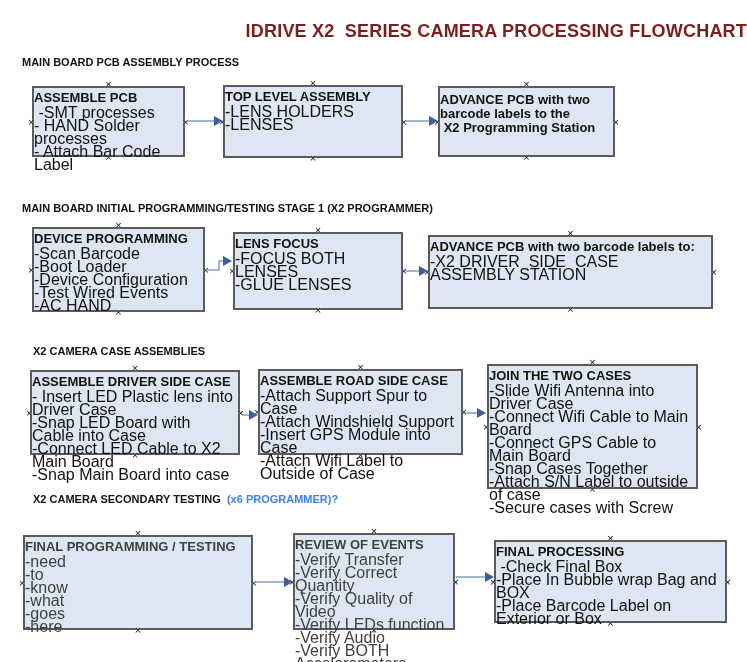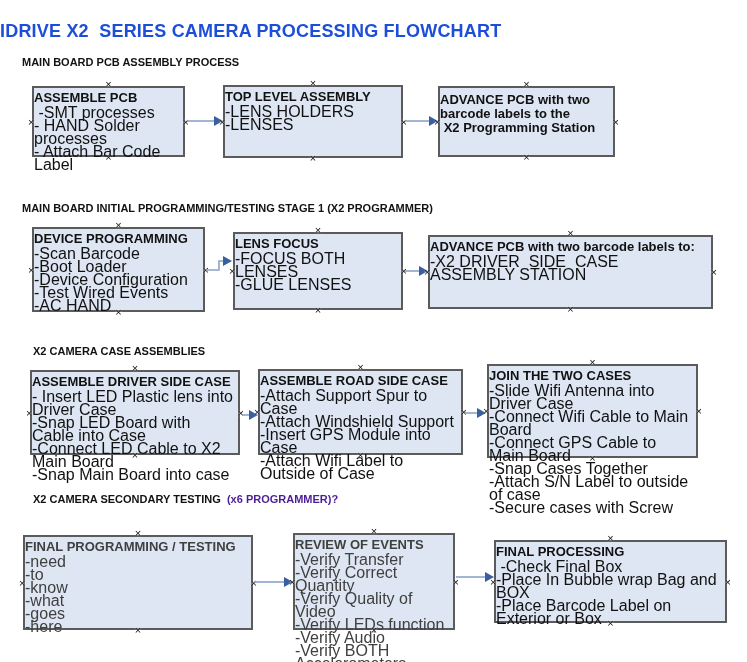--- a/index.html
+++ b/index.html
@@ -1,27 +1,27 @@
 <!DOCTYPE html>
 <html><head>
 <meta charset="utf-8">
 <style>
   html,body{margin:0;padding:0;background:#ffffff;}
   #canvas{
     position:relative;width:747px;height:662px;background:#ffffff;
     font-family:"Liberation Sans", sans-serif;color:#111;overflow:hidden;
   }
   .title{
-    position:absolute;left:0;right:0;top:21px;text-align:left;
-    font-size:18px;font-weight:bold;letter-spacing:.2px;white-space:pre;color:#1d4ed8;
+    position:absolute;left:0;right:0;top:21px;text-align:right;
+    font-size:18px;font-weight:bold;letter-spacing:.2px;white-space:pre;color:#7f1d1d;
   }
   .sec-h{
     position:absolute;font-size:11px;font-weight:bold;white-space:pre;color:#121212;
   }
-  .sec-h .redpart{color:#4c1d95;text-align:right;}
+  .sec-h .redpart{color:#3b82f6;text-align:right;}
   .box{
     position:absolute;background:#dde6f2;border:2px solid #5b5b5b;
     box-sizing:border-box;padding:2px 3px 1px 0;
   }
   .box::before{
     content:"×";position:absolute;top:-9px;left:50%;transform:translateX(-50%);
     font-size:11px;line-height:11px;color:#111;text-shadow:0 0 2px #fff;
   }
   .box::after{
     content:"×";position:absolute;bottom:-8px;left:50%;transform:translateX(-50%);
@@ -141,21 +141,21 @@
     <div class="bi">-Attach Windshield Support</div>
     <div class="bi">-Insert GPS Module into Case</div>
     <div class="bi">-Attach Wifi Label to Outside of Case</div>
   </div>
 
   <svg class="arrow" style="left:465px;top:405px" width="23" height="16">
     <line x1="0" y1="8" x2="13" y2="8" stroke="#8ba3c7" stroke-width="1.6"></line>
     <path d="M12,3 L21,8 L12,13 Z" fill="#3a5f9e"></path>
   </svg>
 
-  <div class="box" style="left:487px;top:364px;width:211px;height:94px">
+  <div class="box" style="left:487px;top:364px;width:211px;height:125px">
     <div class="lr"></div>
     <div class="bt">JOIN THE TWO CASES</div>
     <div class="bi">-Slide Wifi Antenna into Driver Case</div>
     <div class="bi">-Connect Wifi Cable to Main Board</div>
     <div class="bi">-Connect GPS Cable to Main Board</div>
     <div class="bi">-Snap Cases Together</div>
     <div class="bi">-Attach S/N Label to outside of case</div>
     <div class="bi">-Secure cases with Screw</div>
   </div>
 

